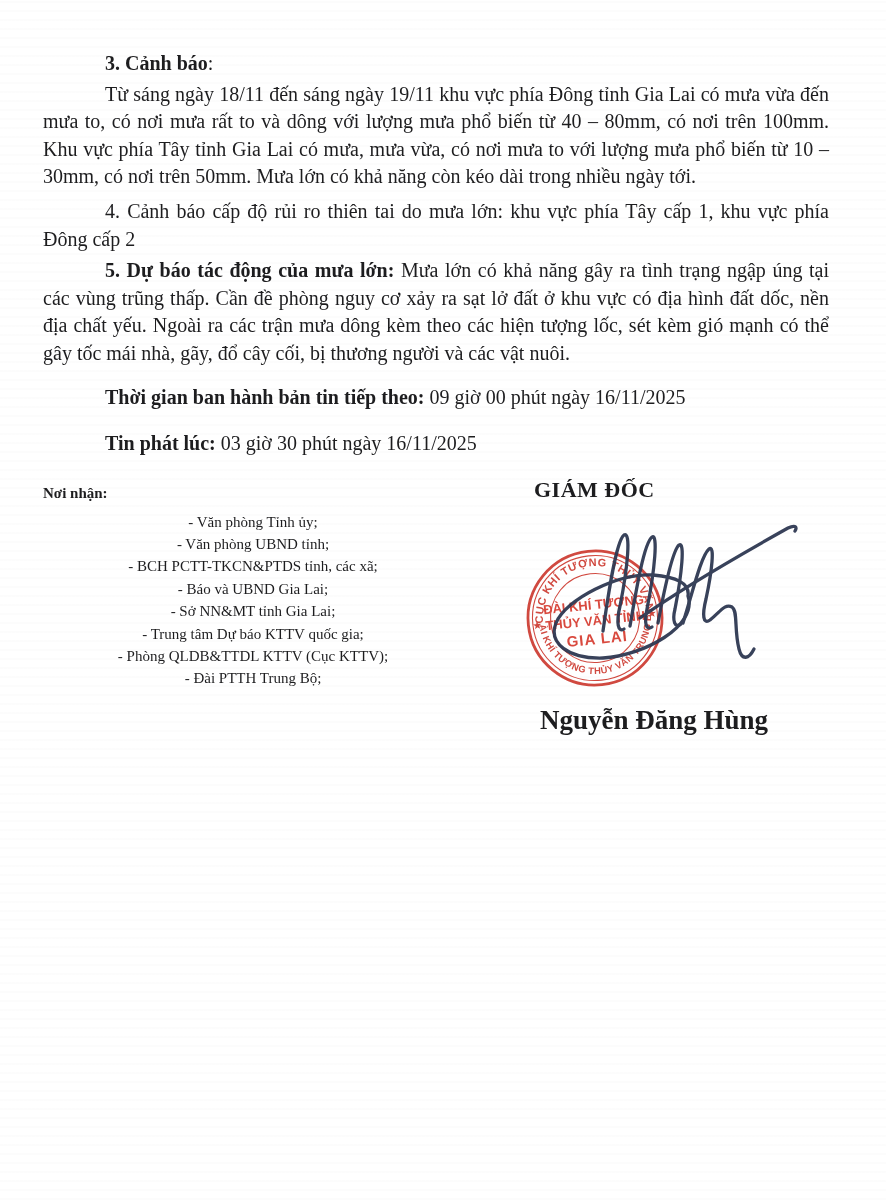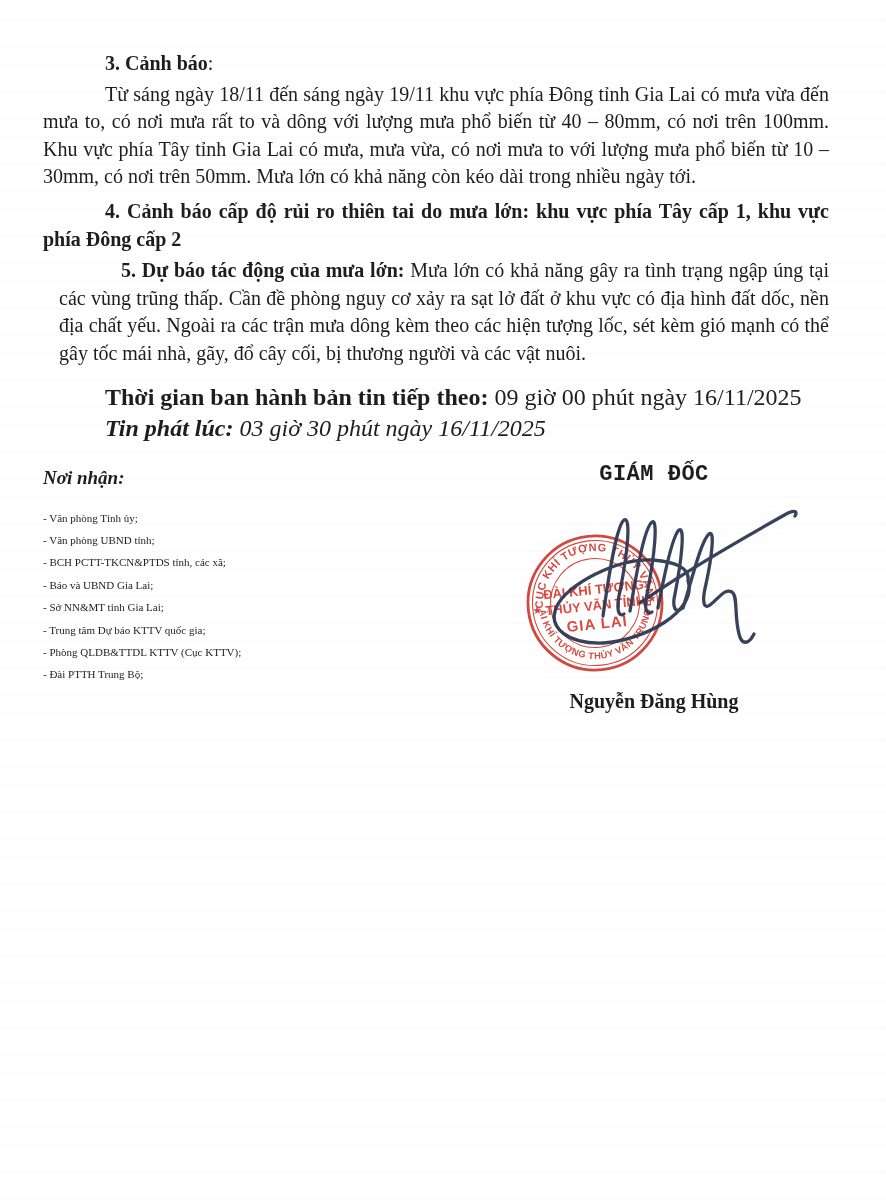--- a/index.html
+++ b/index.html
@@ -25,49 +25,48 @@
   .j{text-align:justify;}
   .indent{text-indent:62px;}
   .h3{
     font-size:21px;line-height:28px;
     text-indent:62px;
   }
   .bodytext{
     font-size:20px;line-height:27.6px;
   }
   .sec3-body{margin-top:3px;}
-  .sec4{margin-top:7px;font-weight:bold;}
-  .sec5{margin-top:4px;margin-left:16px;}
+  .sec4{margin-top:7px;font-weight:normal;}
+  .sec5{margin-top:4px;}
   .meta{
-    font-size:24px;line-height:28px;
+    font-size:20px;line-height:28px;
     padding-left:62px;
   }
   .meta1{margin-top:15px;}
-  .meta2{margin-top:3px;font-style:italic;}
+  .meta2{margin-top:18px;}
   .footer{
     position:relative;
     margin-top:18px;
     height:300px;
   }
   .noinhan{
-    font-size:19px;line-height:24px;
-    font-weight:bold;font-style:italic;
+    font-size:15px;line-height:24px;
+    font-weight:bold;
     padding-top:6px;
   }
   ul.recipients{
-    list-style:none;margin:17px 0 0 0;padding:0;
-    font-size:11px;line-height:22.4px;
+    list-style:none;margin:6px 0 0 0;padding:0;
+    font-size:15px;line-height:22.4px;
     max-width:420px;
+    text-align:center;
   }
   .sign-title{
     position:absolute;left:491px;top:2px;width:240px;
-    text-align:center;
     font-size:22px;font-weight:bold;
     letter-spacing:0.5px;
-    font-family:Liberation Mono, monospace;
   }
   .stamp-wrap{
     position:absolute;left:481px;top:72px;
     width:142px;height:142px;
     transform:rotate(-6deg);
     opacity:0.92;
   }
   .stamp-wrap svg{display:block;width:142px;height:142px;}
   .arc-text{
     font-family:"Liberation Sans","DejaVu Sans",sans-serif;
@@ -87,21 +86,21 @@
     text-anchor:middle;
   }
   .ctr-big{font-size:15px;letter-spacing:1px;}
   .sig-wrap{
     position:absolute;left:505px;top:36px;
     width:260px;height:170px;
   }
   .signer{
     position:absolute;left:491px;top:230px;width:240px;
     text-align:center;
-    font-size:20px;font-weight:bold;
+    font-size:27px;font-weight:bold;
   }
 </style>
 </head>
 <body>
 
 <div class="page">
   <div class="content">
 
     <p class="h3 bodytext"><span class="b">3. Cảnh báo</span><span>:</span></p>
 

